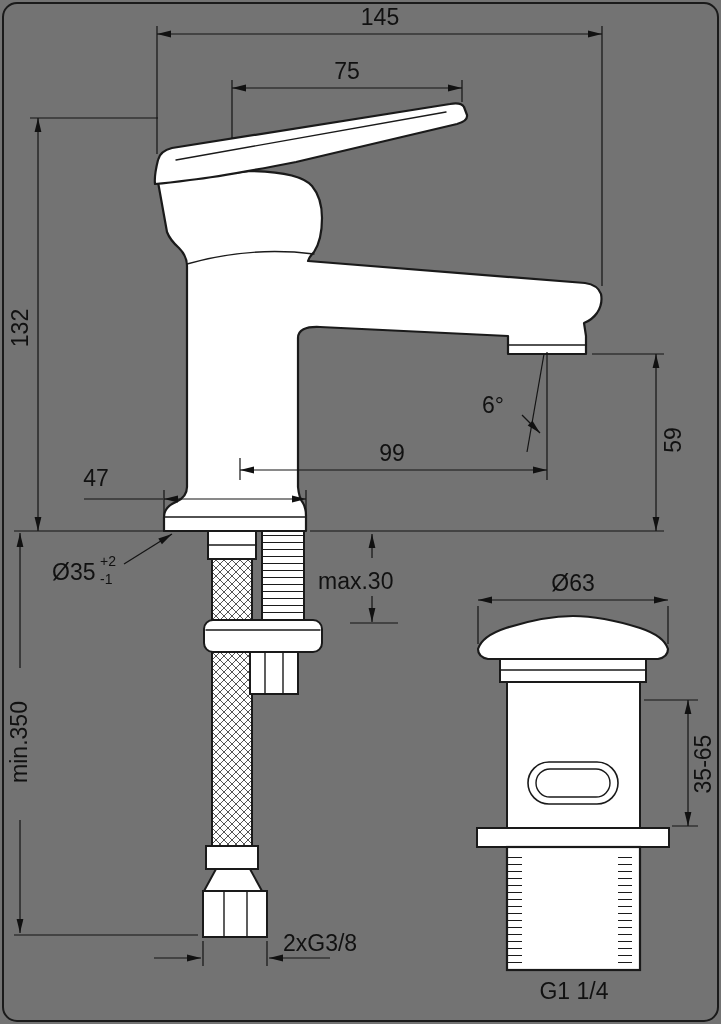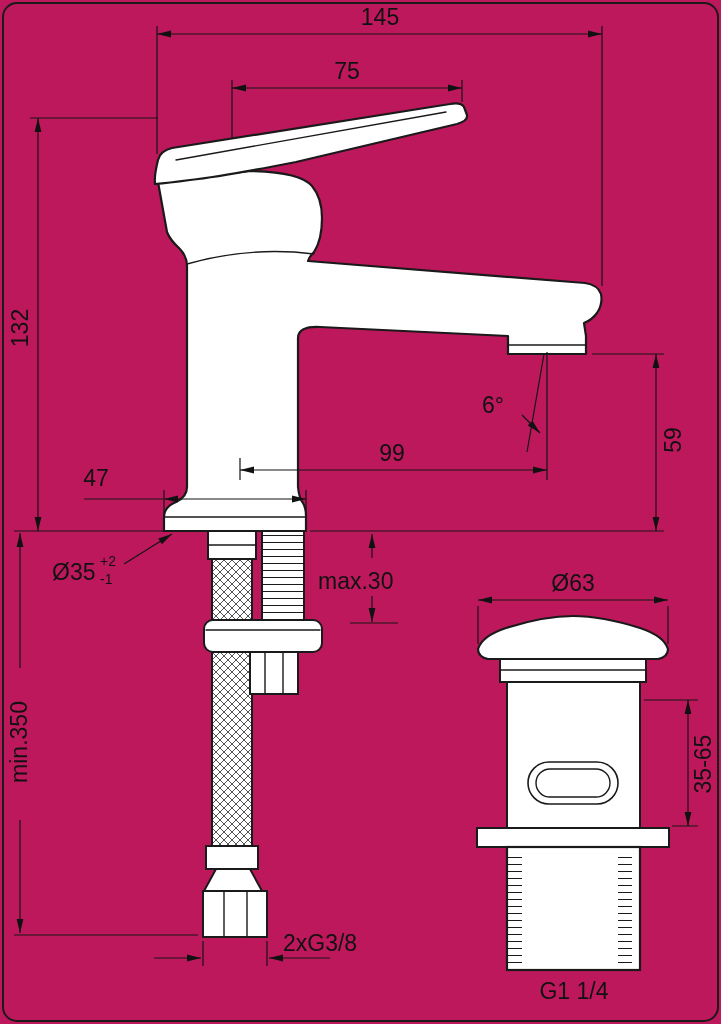--- a/index.html
+++ b/index.html
@@ -1,16 +1,16 @@
 <!DOCTYPE html>
 <html><head>
 <meta charset="utf-8">
 <style>
   html,body{margin:0;padding:0;background:#ffffff;}
-  .stage{width:721px;height:1024px;position:relative;background:#be185d;}
+  .stage{width:721px;height:1024px;position:relative;background:#737373;}
   svg{display:block;}
   .outline{fill:#ffffff;stroke:#1a1a1a;stroke-width:2.2;stroke-linejoin:round;stroke-linecap:round;}
   .thin{fill:none;stroke:#1a1a1a;stroke-width:1.4;stroke-linecap:round;}
   .dim{fill:none;stroke:#141414;stroke-width:1.2;}
   .dimtxt{font:23px "Liberation Sans", sans-serif;fill:#111;}
   .toltxt{font:14px "Liberation Sans", sans-serif;fill:#111;}
   .whitefill{fill:#ffffff;stroke:#1a1a1a;stroke-width:2;}
   .detail{fill:none;stroke:#1a1a1a;stroke-width:1.6;}
 </style>
 </head>

